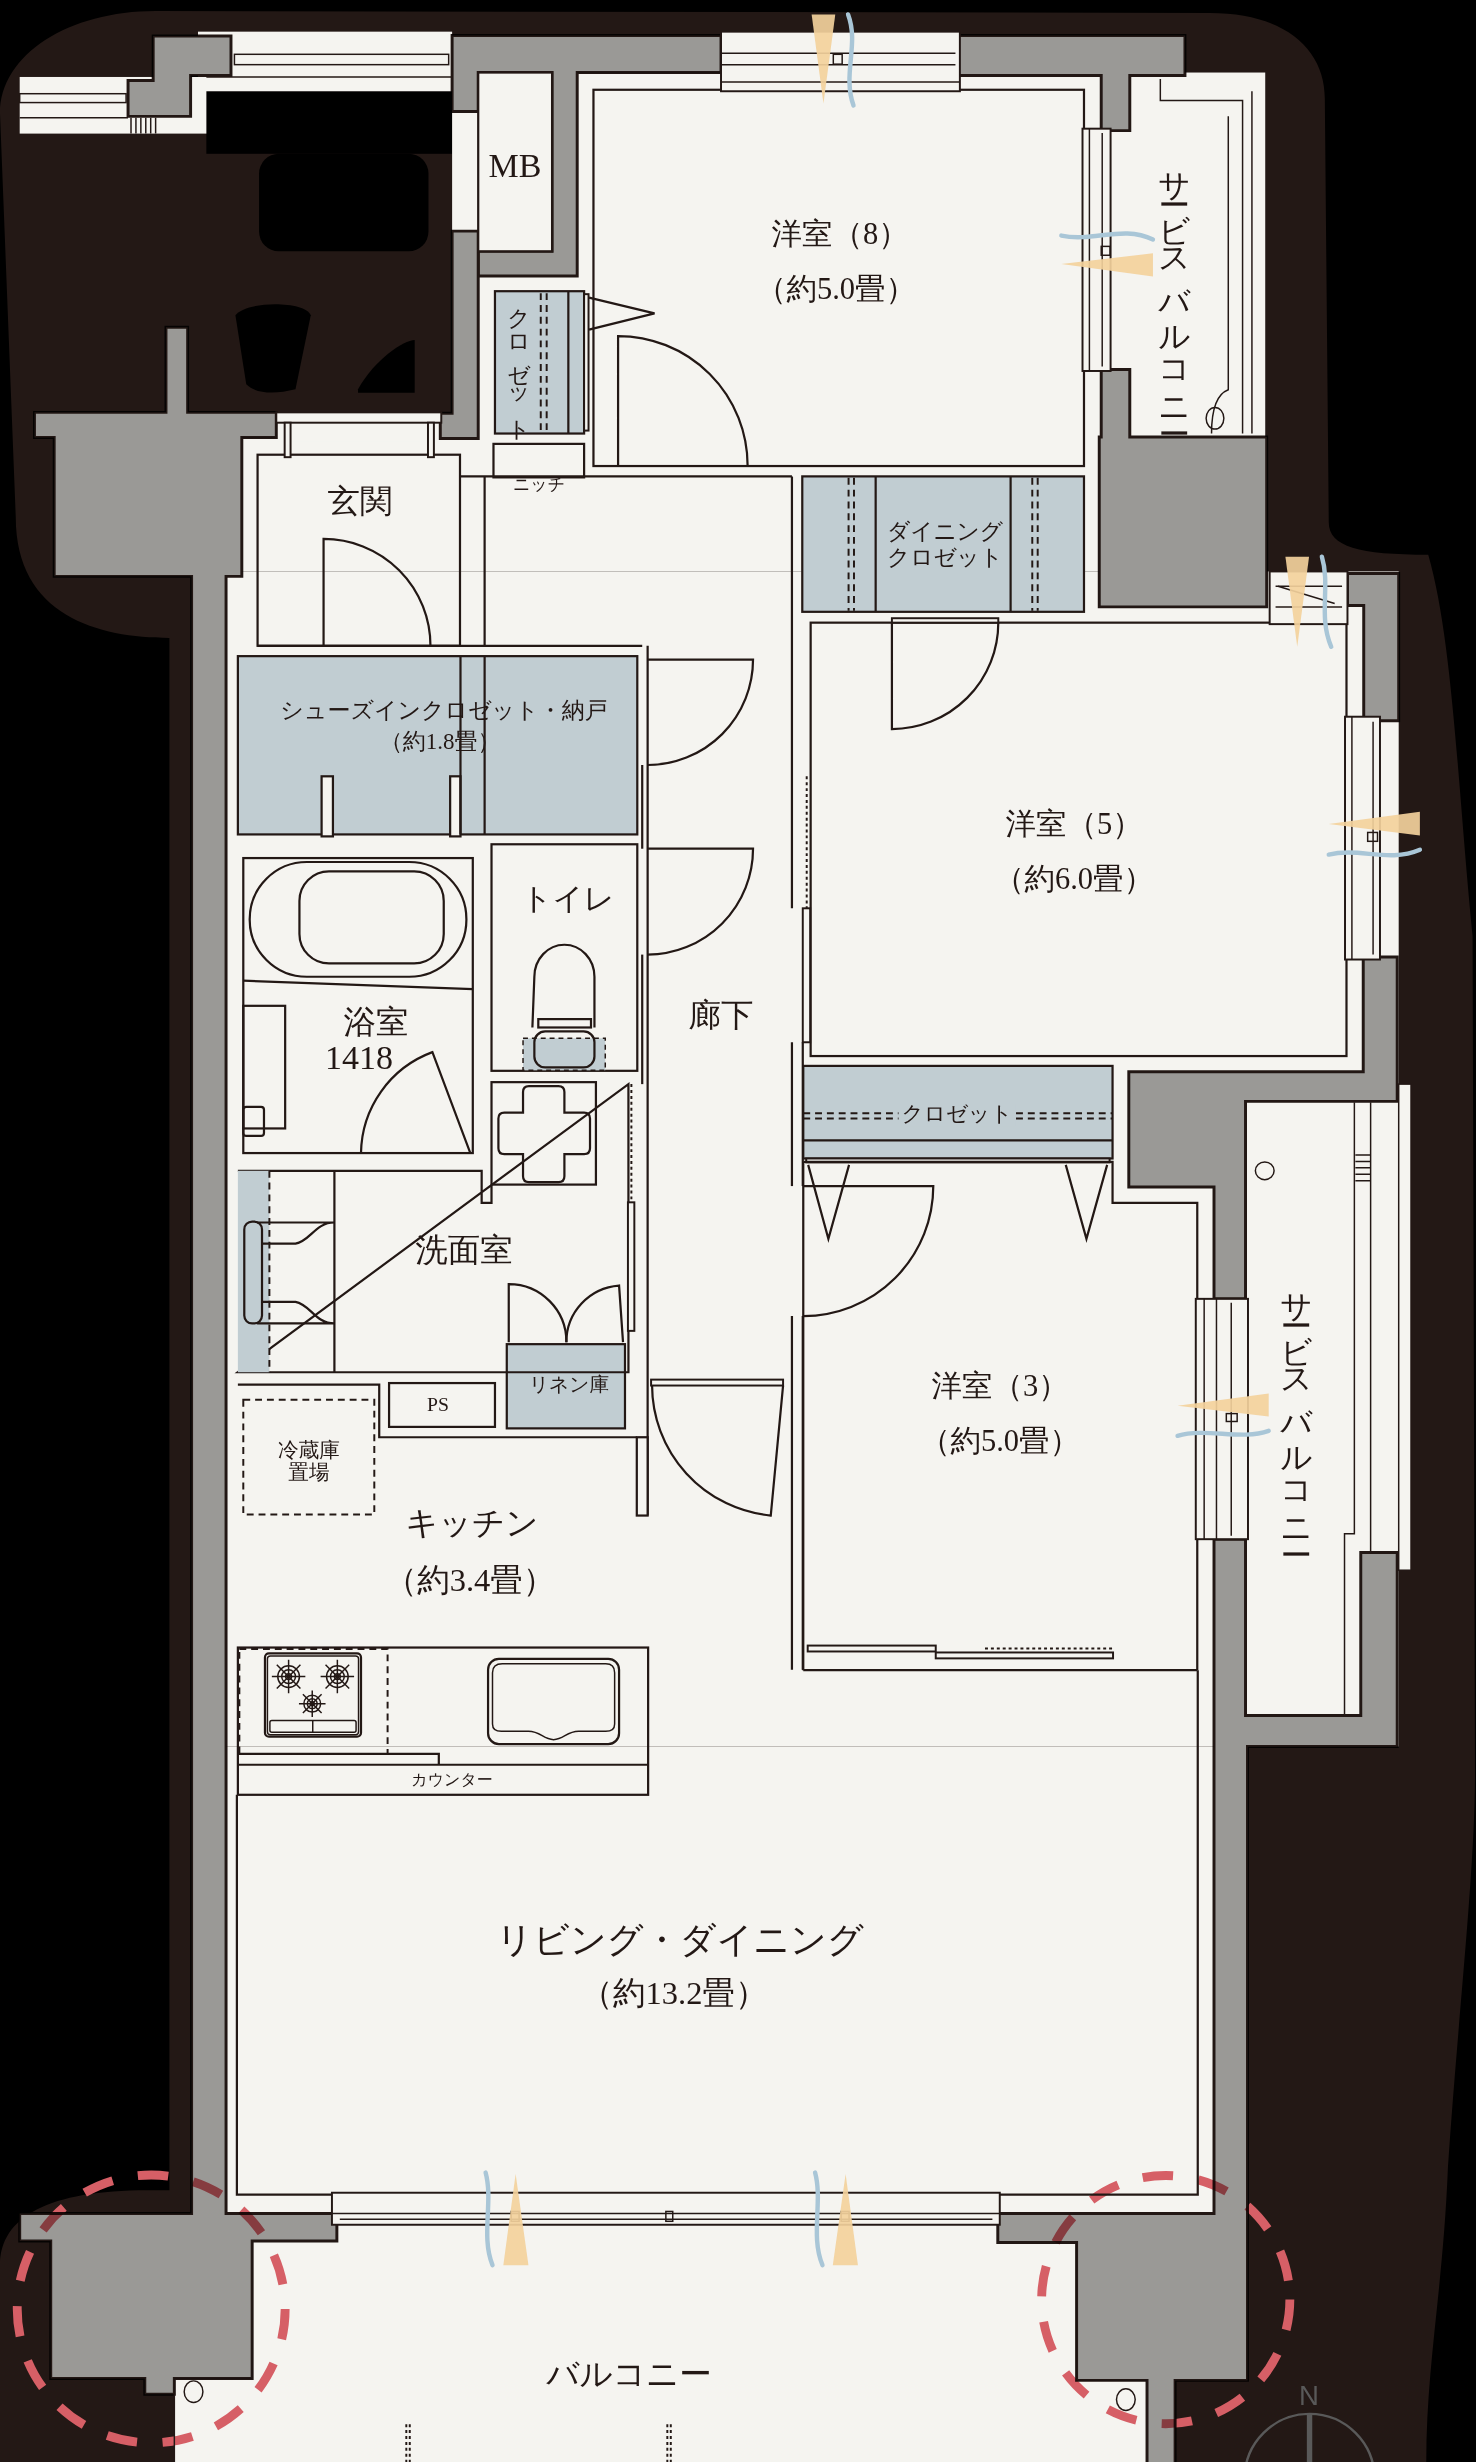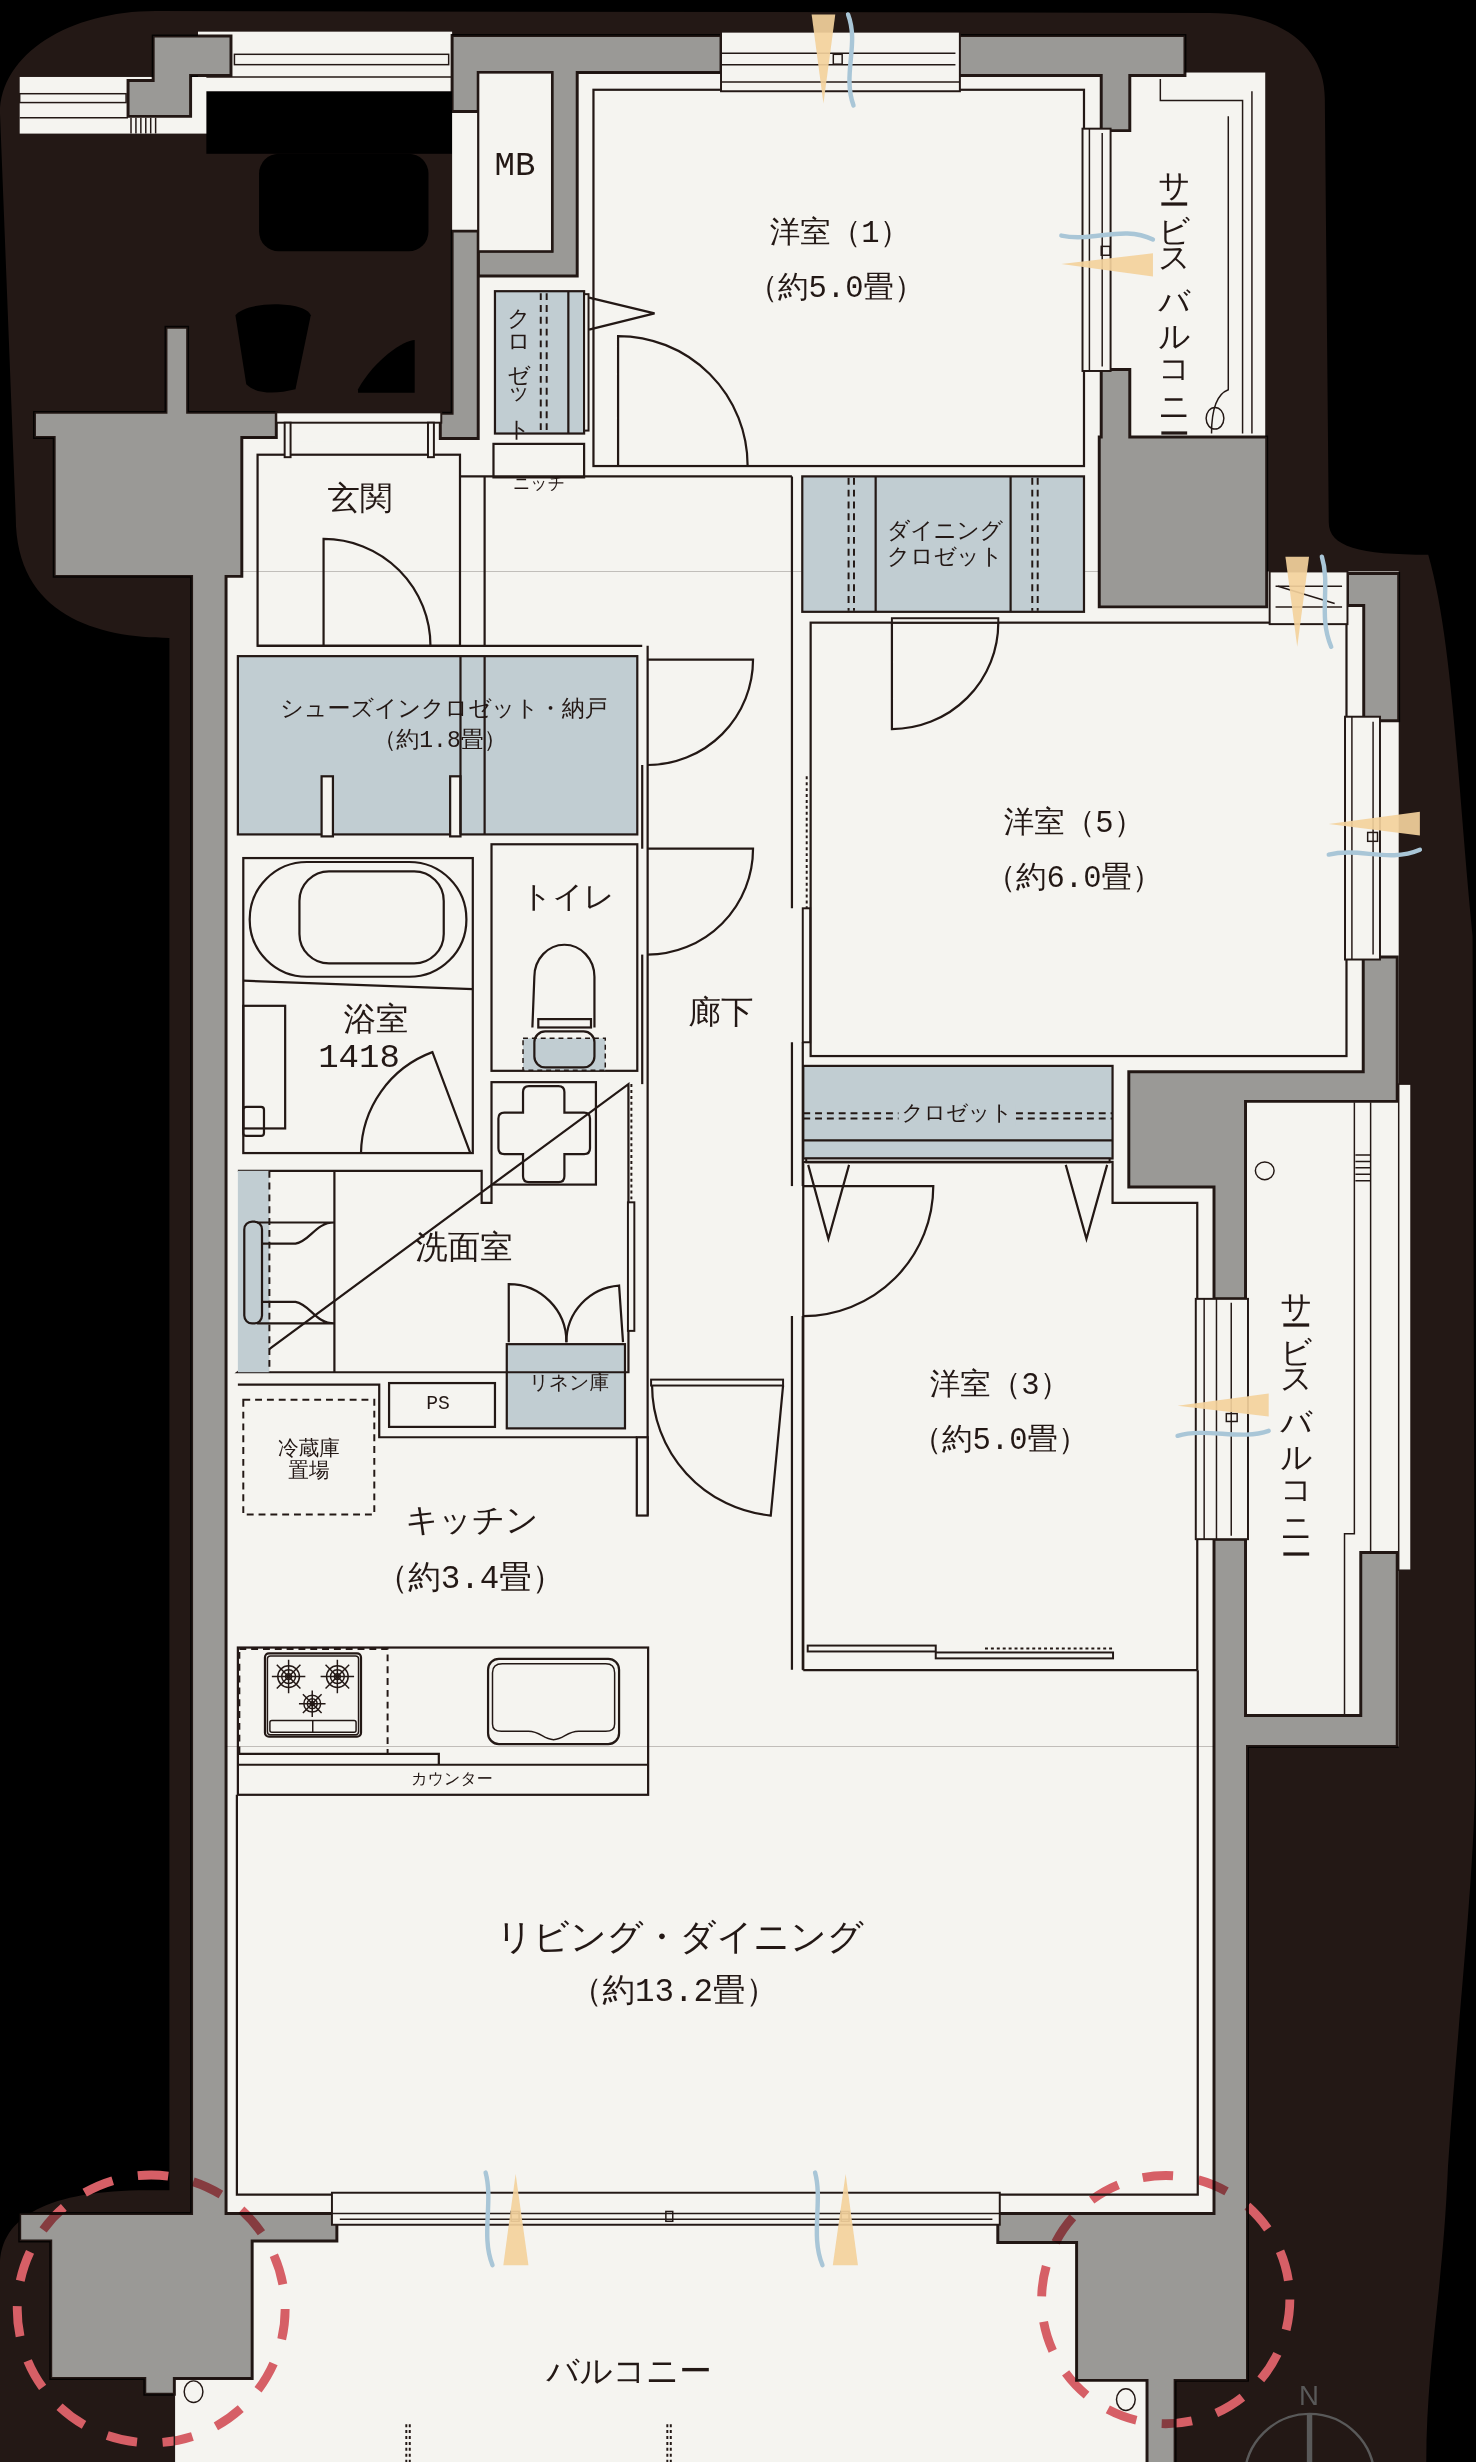--- a/index.html
+++ b/index.html
@@ -20,21 +20,21 @@
 .dash{fill:none;stroke:var(--line);stroke-width:4;stroke-dasharray:14 10;}
 .dot{fill:none;stroke:var(--line);stroke-width:4;stroke-dasharray:6 6;}
 .thin{fill:none;stroke:var(--line);stroke-width:3;}
 .win{fill:var(--floor);stroke:var(--line);stroke-width:4;}
 .hlc{fill:none;stroke:var(--highlight);stroke-width:18;stroke-dasharray:62 52;}
 .sun{fill:var(--sunlight);opacity:.92;}
 .breeze{fill:none;stroke:var(--breeze);stroke-width:9;stroke-linecap:round;}
 .cmp{fill:none;stroke:var(--compass);stroke-width:5;}
 .cmpbold{fill:none;stroke:var(--compass);stroke-width:11;}
 .lbl{position:absolute;transform:translate(-50%,-50%);white-space:nowrap;color:var(--line);
-  font-family:Liberation Mono, monospace;line-height:1;}
+  font-family:Liberation Serif, serif;line-height:1;}
 .vlbl{position:absolute;transform:translate(-50%,-50%);white-space:nowrap;color:var(--line);
   font-family:"Liberation Serif","DejaVu Serif",serif;line-height:1;writing-mode:vertical-rl;letter-spacing:2px;}
 .onstore{background:var(--storage);padding:0 3px;}
 .north{position:absolute;transform:translate(-50%,-50%);color:var(--compass);
   font-family:"Liberation Sans","DejaVu Sans",sans-serif;line-height:1;}
 </style>
 </head>
 <body>
 
 <svg class="plan" viewBox="0 0 2999 5301" width="1477" height="2611" xmlns="http://www.w3.org/2000/svg">
@@ -322,21 +322,21 @@
 
   <g>
     <circle class="cmp" cx="2659" cy="5033" r="132"></circle>
     <line class="cmpbold" x1="2659" y1="4901" x2="2659" y2="5033"></line>
     <line class="cmp" x1="2527" y1="5035" x2="2791" y2="5031"></line>
     <line class="cmp" x1="2659" y1="5033" x2="2660" y2="5165"></line>
   </g>
 </svg>
 
 <div class="lbl" style="left:515px;top:166px;font-size:34px">MB</div>
-<div class="lbl" style="left:840px;top:234px;font-size:30.5px">洋室（1）</div>
+<div class="lbl" style="left:840px;top:234px;font-size:30.5px">洋室（8）</div>
 <div class="lbl" style="left:836px;top:289px;font-size:30.5px">（約5.0畳）</div>
 <div class="vlbl" style="left:1174px;top:285px;font-size:31.5px">サービスバルコニー</div>
 <div class="vlbl" style="left:518px;top:362px;font-size:22.7px">クロゼット</div>
 <div class="lbl" style="left:539px;top:484px;font-size:17px">ニッチ</div>
 <div class="lbl" style="left:360px;top:501px;font-size:32.5px">玄関</div>
 <div class="lbl" style="left:945px;top:532px;font-size:22.7px">ダイニング</div>
 <div class="lbl" style="left:945px;top:558px;font-size:22.7px">クロゼット</div>
 <div class="lbl" style="left:444px;top:710px;font-size:23px">シューズインクロゼット・納戸</div>
 <div class="lbl" style="left:440px;top:741px;font-size:23px">（約1.8畳）</div>
 <div class="lbl" style="left:1074px;top:824px;font-size:30.5px">洋室（5）</div>

